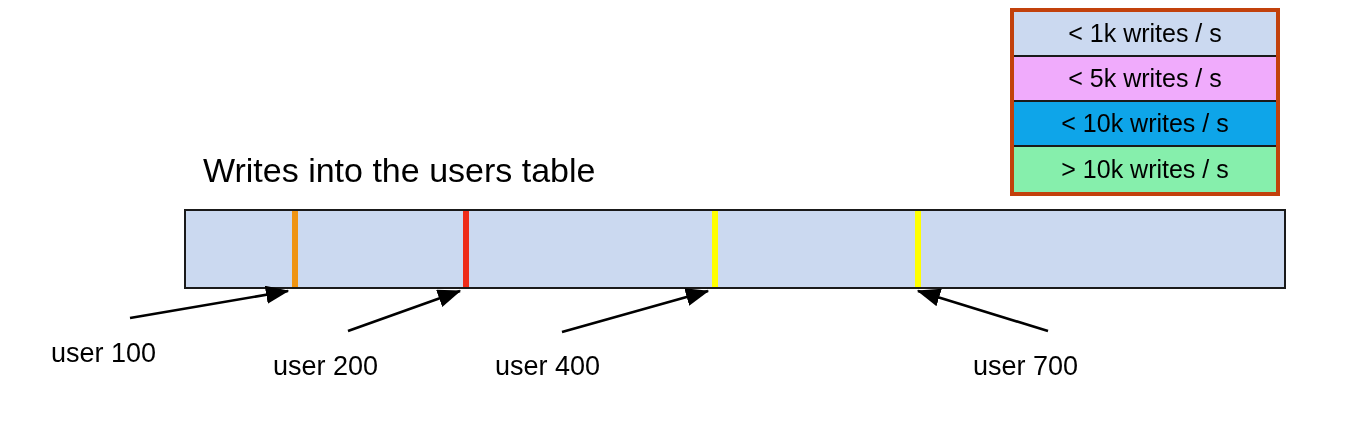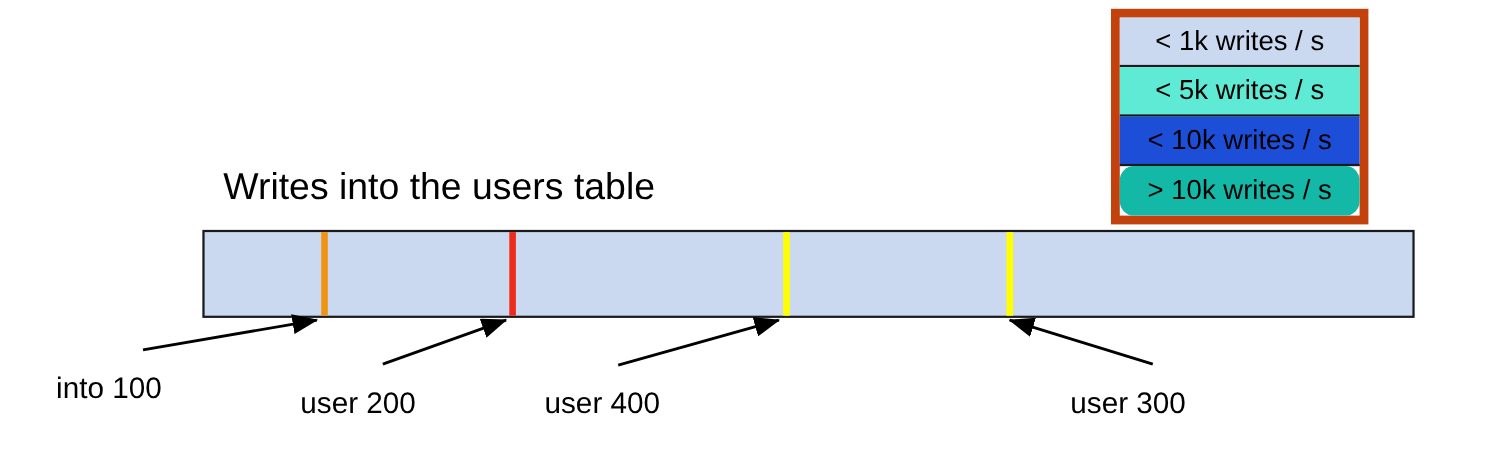--- a/index.html
+++ b/index.html
@@ -22,22 +22,22 @@
     top: 0;
     width: 1350px;
     height: 422px;
   }
 
   
   .legend {
     position: absolute;
     left: 1010px;
     top: 8px;
-    width: 234px;
-    border: 8px solid #c2410c;
+    width: 270px;
+    border: 4px solid #c2410c;
     box-sizing: border-box;
   }
   .legend-row {
     height: 45px;
     box-sizing: border-box;
     display: flex;
     align-items: center;
     justify-content: center;
     border-bottom: 2px solid #1a1a1a;
     font-size: 25px;
@@ -107,27 +107,27 @@
 </style>
 </head>
 <body>
 
 <div id="stage">
 
   <div class="legend">
     <div class="legend-row" style="background:#cbd9f0;">
       <span class="legend-label">&lt; 1k writes / s</span>
     </div>
-    <div class="legend-row" style="background:#5eead4;">
+    <div class="legend-row" style="background:#f0abfc;">
       <span class="legend-label">&lt; 5k writes / s</span>
     </div>
-    <div class="legend-row" style="background:#1d4ed8;">
+    <div class="legend-row" style="background:#0ea5e9;">
       <span class="legend-label">&lt; 10k writes / s</span>
     </div>
-    <div class="legend-row" style="background:#14b8a6;border-radius:13px;">
+    <div class="legend-row" style="background:#86efac;">
       <span class="legend-label">&gt; 10k writes / s</span>
     </div>
   </div>
 
   <div class="chart-title">Writes into the users table</div>
 
   <div class="bar-outer">
     <div class="bar-inner">
       <div class="stripe" style="left:106px;background:#ef9412;"></div>
       <div class="stripe" style="left:277px;background:#ee2b18;"></div>
@@ -141,18 +141,18 @@
       <marker id="arrowhead" markerWidth="9" markerHeight="7" refX="8.5" refY="3.5" orient="auto" markerUnits="strokeWidth">
         <polygon points="0 0, 9 3.5, 0 7" fill="#000000"></polygon>
       </marker>
     </defs>
     <line x1="130" y1="318" x2="288" y2="291" stroke="#000000" stroke-width="2.6" marker-end="url(#arrowhead)"></line>
     <line x1="348" y1="331" x2="460" y2="291" stroke="#000000" stroke-width="2.6" marker-end="url(#arrowhead)"></line>
     <line x1="562" y1="332" x2="708" y2="291" stroke="#000000" stroke-width="2.6" marker-end="url(#arrowhead)"></line>
     <line x1="1048" y1="331" x2="918" y2="291" stroke="#000000" stroke-width="2.6" marker-end="url(#arrowhead)"></line>
   </svg>
 
-  <div class="callout-label" style="left:51px;top:340px;">into 100</div>
+  <div class="callout-label" style="left:51px;top:340px;">user 100</div>
   <div class="callout-label" style="left:273px;top:353px;text-align:center;">user 200</div>
   <div class="callout-label" style="left:495px;top:353px;">user 400</div>
-  <div class="callout-label" style="left:973px;top:353px;">user 300</div>
+  <div class="callout-label" style="left:973px;top:353px;">user 700</div>
 
 </div>
 
 </body></html>

